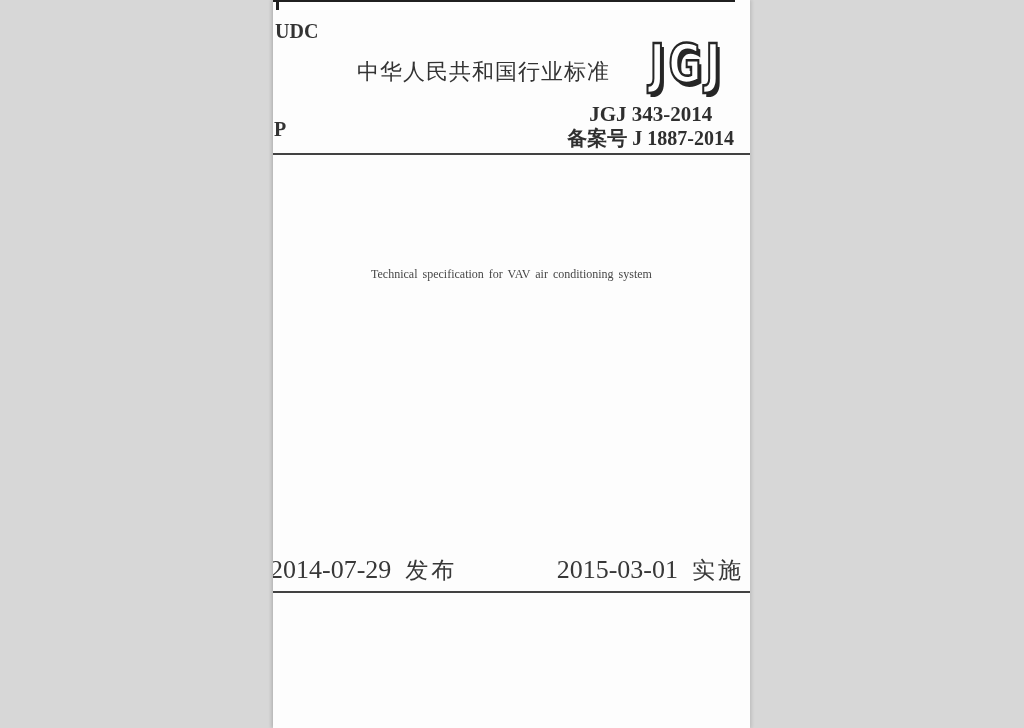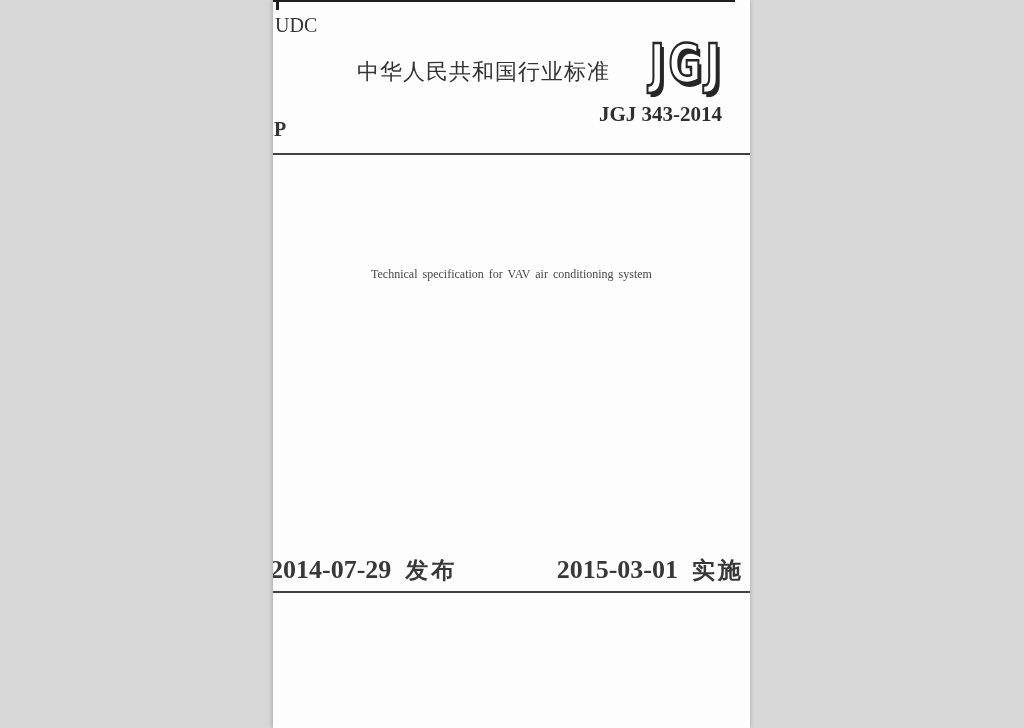--- a/index.html
+++ b/index.html
@@ -35,23 +35,23 @@
     background: #1f1f1f;
   }
   .corner-tick {
     position: absolute;
     left: 3px; top: 0;
     width: 3px; height: 10px;
     background: #1f1f1f;
   }
   .udc {
     position: absolute;
-    left: 2px; top: 15px;
+    left: 2px; top: 21px;
     font-size: 20px;
-    font-weight: normal;
+    font-weight: bold;
     color: #333;
     line-height: 1;
   }
   .p-tag {
     position: absolute;
     left: 1px; top: 119px;
     font-size: 20px;
     font-weight: bold;
     color: #333;
     line-height: 1;
@@ -65,21 +65,21 @@
     color: #333;
     line-height: 1.1;
     white-space: nowrap;
   }
   .logo {
     position: absolute;
     left: 352px; top: 38px;
   }
   .numbers {
     position: absolute;
-    right: 28px; top: 102px;
+    right: 16px; top: 102px;
     text-align: center;
     font-weight: bold;
     color: #2f2f2f;
     white-space: nowrap;
   }
   .std-num { font-size: 21px; line-height: 25px; }
   .rec-num { font-size: 20px; line-height: 23px; }
   .rule {
     position: absolute;
     left: 0;
@@ -107,21 +107,21 @@
     text-align: center;
     font-size: 12px;
     word-spacing: 2px;
     color: #474747;
     line-height: 1.2;
     white-space: nowrap;
   }
   .date-row-item {
     position: absolute;
     top: 556px;
-    font-weight: bold;
+    font-weight: normal;
     color: #383838;
     white-space: nowrap;
     line-height: 28px;
   }
   .date-left  { left: -3px; }
   .date-right { right: 6px; }
   .date-num   { font-size: 26px; }
   .date-label {
     font-size: 23px;
     margin-left: 14px;
@@ -160,20 +160,21 @@
 
     <svg class="logo" width="126" height="62" viewBox="0 0 126 62">
       <g transform="scale(1,1.32)" font-family="'DejaVu Sans', sans-serif" font-weight="bold" font-size="40" text-anchor="middle" letter-spacing="4">
         <text x="65" y="36" fill="#262626">JGJ</text>
         <text x="62" y="33" fill="#ffffff" stroke="#262626" stroke-width="2">JGJ</text>
       </g>
     </svg>
 
     <div class="numbers">
       <div class="std-num">JGJ 343-2014</div>
+      <div class="rec-num">备案号 J 1887-2014</div>
     </div>
 
     <div class="rule rule-top"></div>
 
     <div class="title-en">Technical specification for VAV air conditioning system</div>
 
     <div class="date-row-item date-left">
       <span class="date-num">2014-07-29</span><span class="date-label">发布</span>
     </div>
     <div class="date-row-item date-right">

